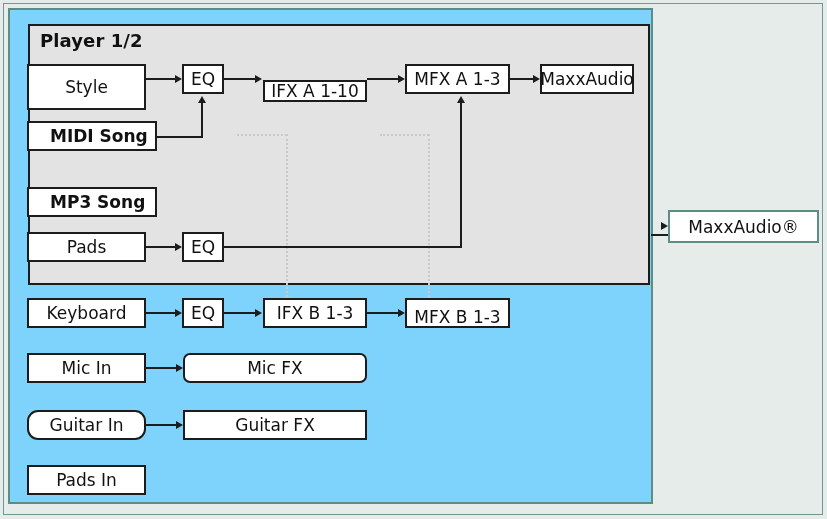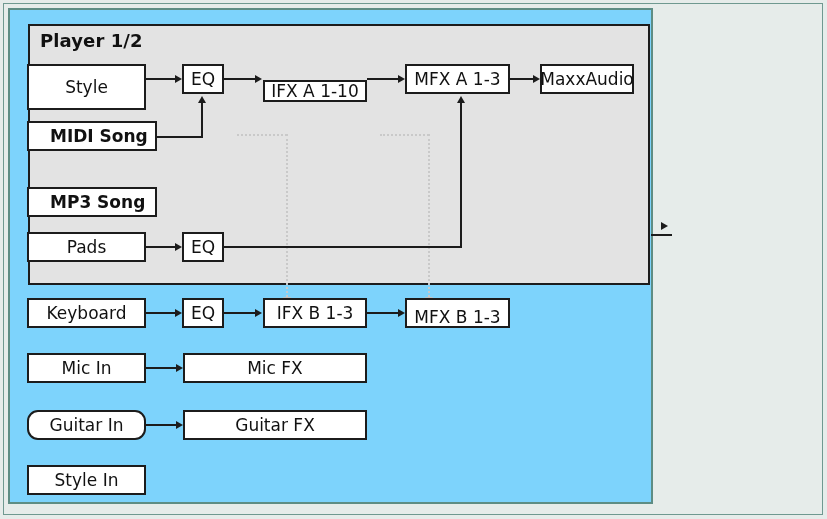--- a/index.html
+++ b/index.html
@@ -222,34 +222,34 @@
     </div>
 
     <div class="node" style="left:395px; top:288px; width:105px; height:30px;align-items:flex-end;">
       <span>MFX B 1-3</span>
     </div>
 
     <div class="node" style="left:17px; top:343px; width:119px; height:30px;">
       <span>Mic In</span>
     </div>
 
-    <div class="node" style="left:173px; top:343px; width:184px; height:30px;">
+    <div class="node" style="left:173px; top:343px; width:184px; height:30px;border-radius:7px;">
       <span>Mic FX</span>
     </div>
 
     <div class="node" style="left:17px; top:400px; width:119px; height:30px;border-radius:11px;">
       <span>Guitar In</span>
     </div>
 
     <div class="node" style="left:173px; top:400px; width:184px; height:30px;justify-content:center;">
       <span>Guitar FX</span>
     </div>
 
     <div class="node" style="left:17px; top:455px; width:119px; height:30px;">
-      <span>Style In</span>
+      <span>Pads In</span>
     </div>
 
     <div class="hline" style="left:136px; top:302px; width:29px;"></div>
     <div class="arrow-right" style="left:165px; top:298.5px;"></div>
 
     <div class="hline" style="left:214px; top:302px; width:31px;"></div>
     <div class="arrow-right" style="left:245px; top:298.5px;"></div>
 
     <div class="hline" style="left:357px; top:302px; width:31px;"></div>
     <div class="arrow-right" style="left:388px; top:298.5px;"></div>
@@ -257,14 +257,17 @@
     <div class="hline" style="left:136px; top:357px; width:30px;"></div>
     <div class="arrow-right" style="left:166px; top:353.5px;"></div>
 
     <div class="hline" style="left:136px; top:414px; width:30px;"></div>
     <div class="arrow-right" style="left:166px; top:410.5px;"></div>
 
   </div>
 
   <div class="arrow-right" style="left:661px; top:222px;"></div>
 
+  <div id="maxxaudio">
+    <span>MaxxAudio®</span>
+  </div>
 
 </div>
 
 </body></html>

